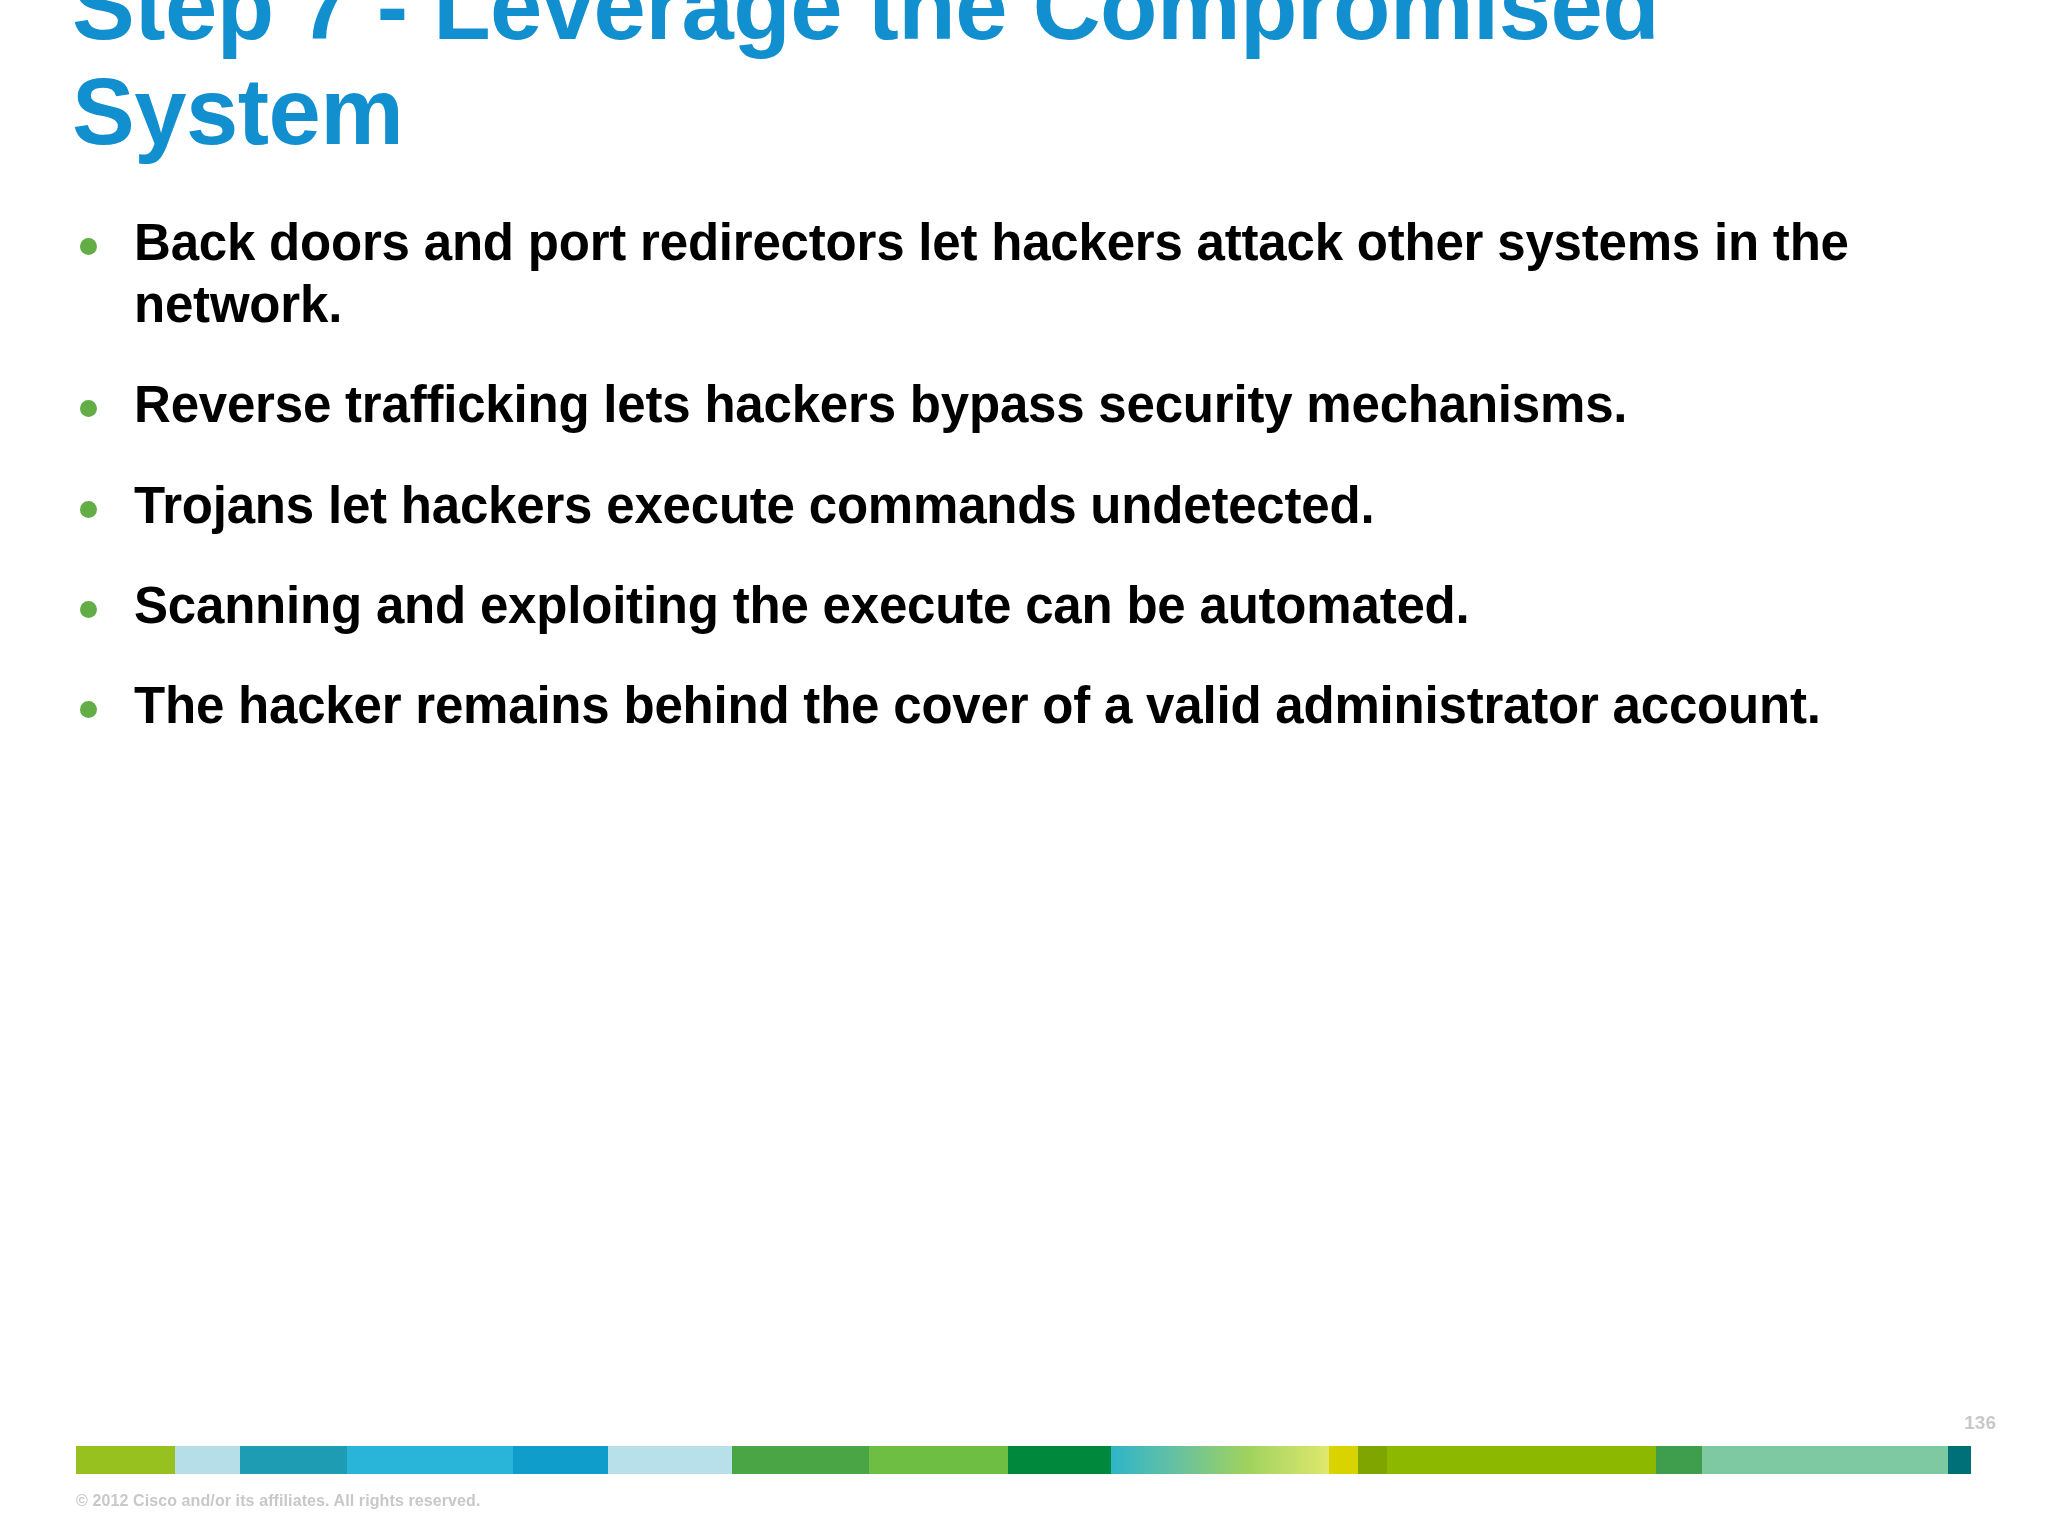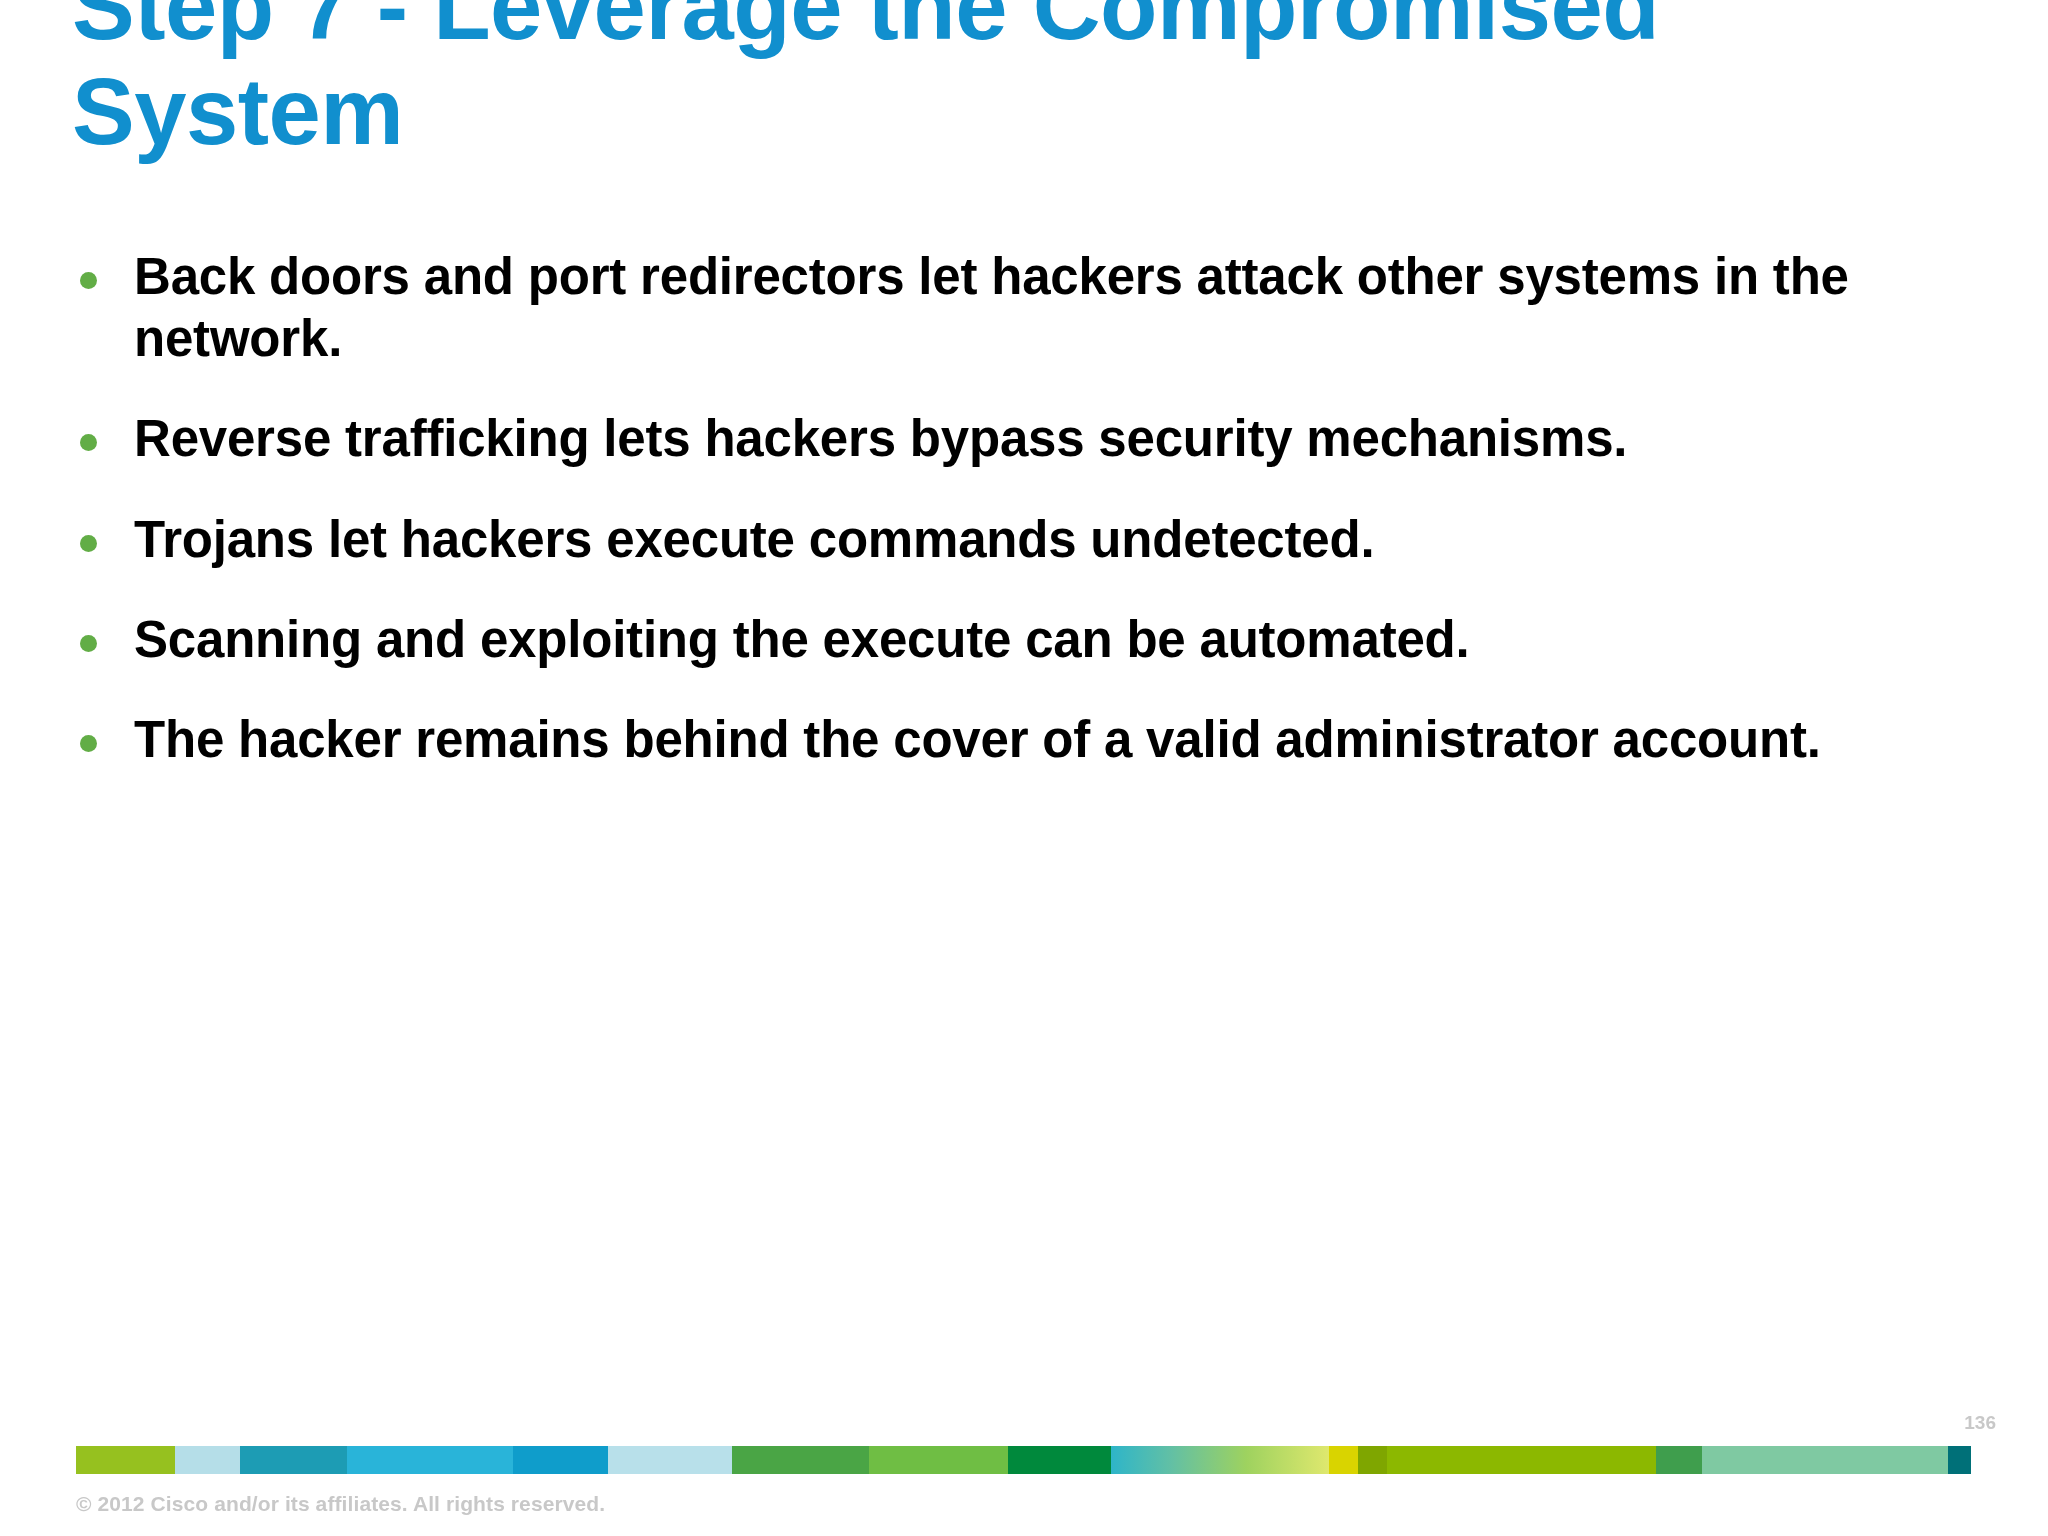--- a/index.html
+++ b/index.html
@@ -50,21 +50,20 @@
     width: 1910px;
     margin: 0;
     padding: 0;
     list-style: none;
   }
 
   .bullet-item {
     position: relative;
     padding-left: 62px;
     margin-bottom: 38px;
-    margin-top: 34px;
   }
 
   .bullet-dot {
     position: absolute;
     left: 8px;
     top: 26px;
     width: 17px;
     height: 17px;
     border-radius: 50%;
     background: #62ad46;
@@ -95,21 +94,21 @@
     display: block;
     height: 100%;
   }
 
   
   .footer-copyright {
     position: absolute;
     left: 76px;
     top: 1492px;
     font-family: "Liberation Sans", sans-serif;
-    font-size: 21px;
+    font-size: 16px;
     font-weight: bold;
     color: #c8c8c8;
     letter-spacing: 0.1px;
     white-space: nowrap;
   }
 
   .footer-pagenum {
     position: absolute;
     right: 52px;
     top: 1412px;

